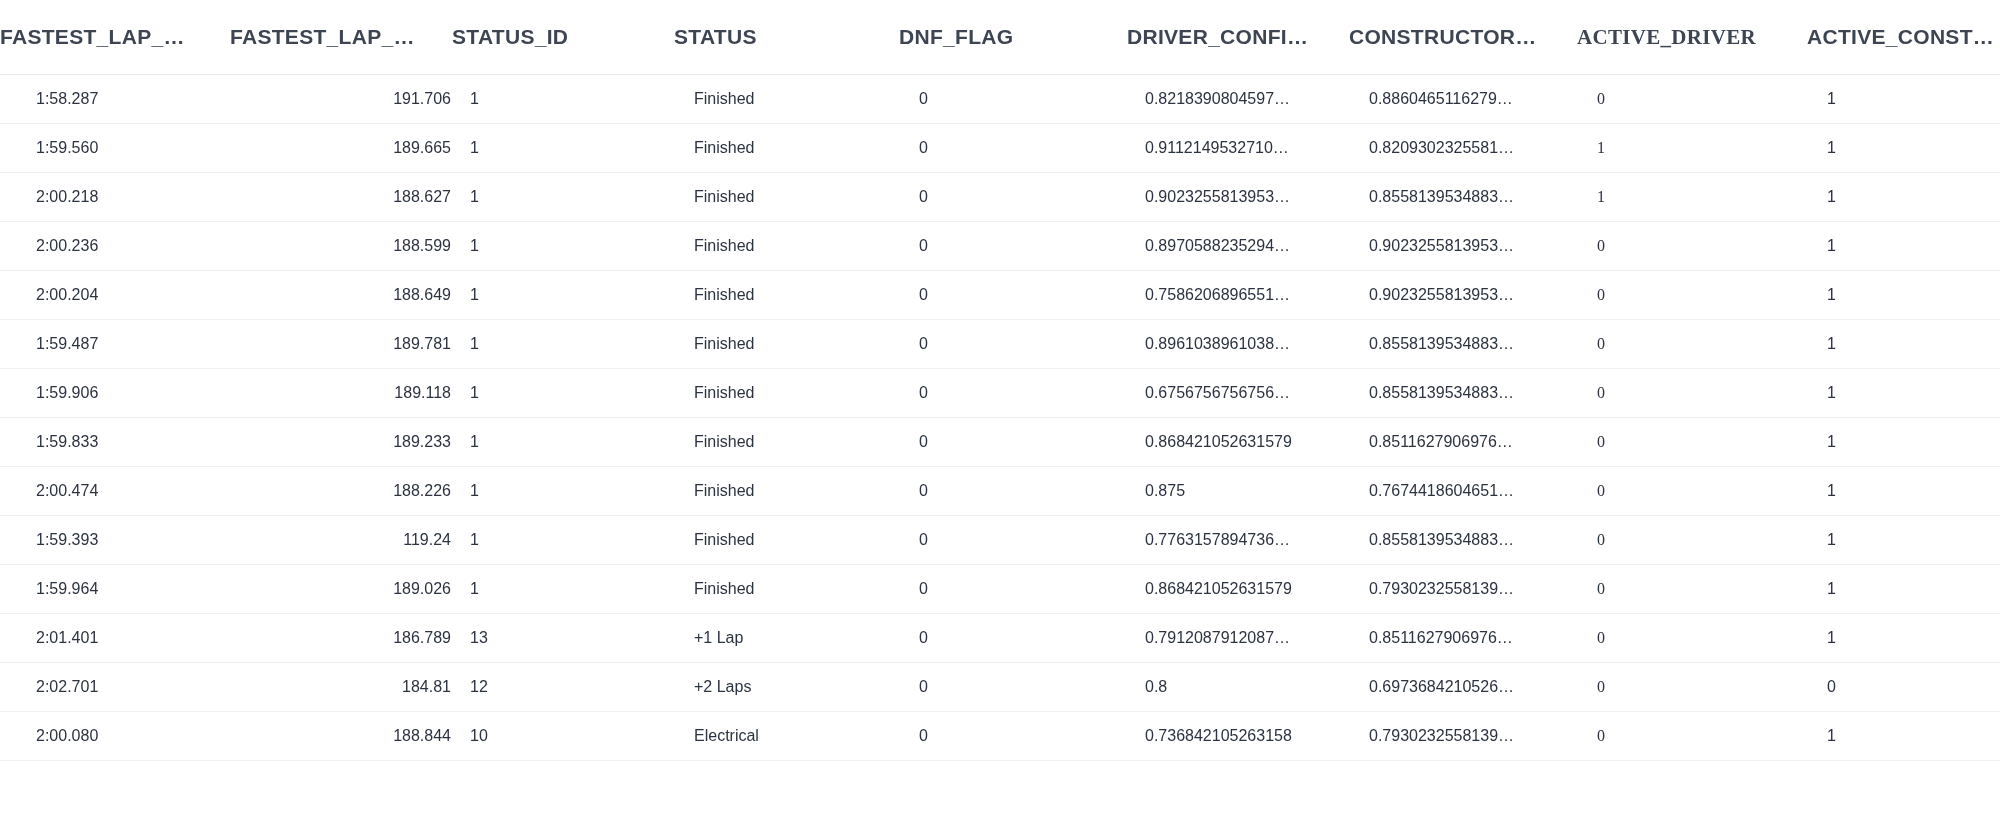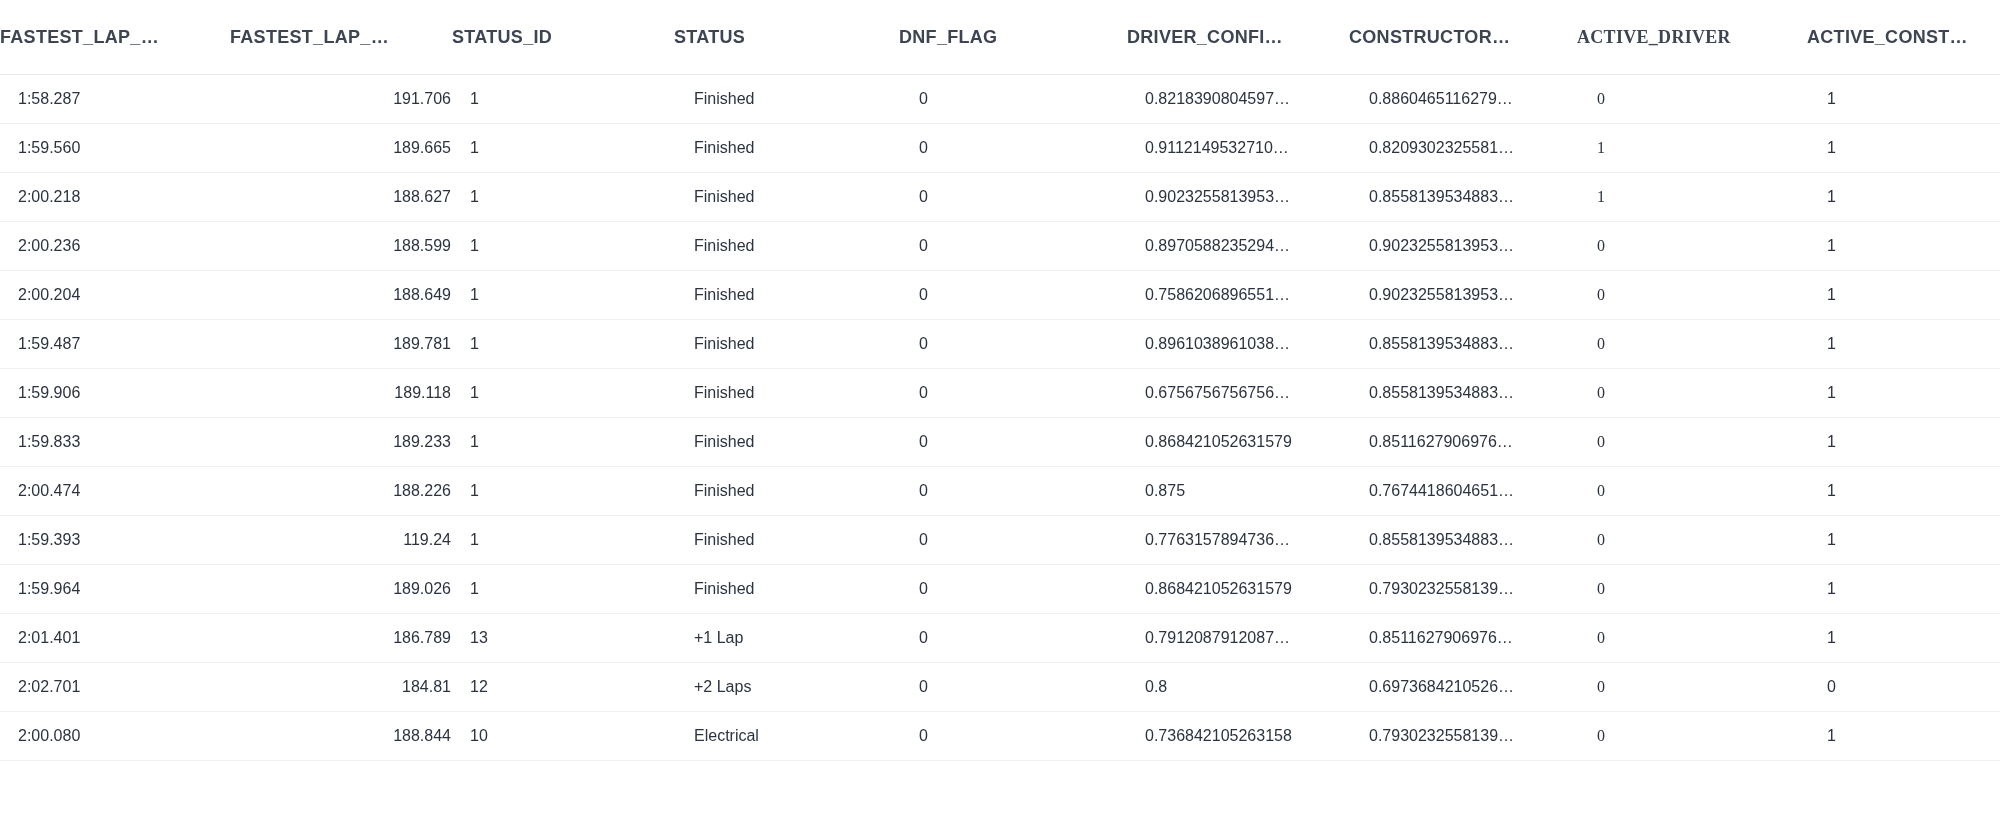--- a/index.html
+++ b/index.html
@@ -22,21 +22,21 @@
     background: #fff;
     position: relative;
   }
   table.data-grid {
     border-collapse: collapse;
     table-layout: fixed;
     width: 2000px;
   }
   table.data-grid th {
     text-align: left;
-    font-size: 18px;
+    font-size: 21px;
     font-weight: 700;
     letter-spacing: 0.3px;
     color: #3d4553;
     padding: 0 0 0 0;
     height: 74px;
     vertical-align: middle;
     border-bottom: 1px solid #e3e6ea;
     background: #ffffff;
     white-space: nowrap;
     overflow: hidden;
@@ -60,21 +60,21 @@
   .c2 { width: 222px; padding-left: 0px; }
   .c3 { width: 225px; padding-left: 0px; }
   .c4 { width: 228px; padding-left: 0px; }
   .c5 { width: 222px; padding-left: 0px; }
   .c6 { width: 228px; padding-left: 0px; }
   .c7 { width: 230px; padding-left: 0px; }
   .c8 { width: 193px; padding-left: 0px; }
 
   
   th.c0 { padding-left: 18px; }
-  td.c0 { padding-left: 18px; }
+  td.c0 { padding-left: 36px; }
   th.c1, td.c1 { padding-left: 20px; text-align: right; }
   th.c2, td.c2 { padding-left: 18px; }
   th.c3, td.c3 { padding-left: 20px; }
   th.c4, td.c4 { padding-left: 20px; }
   th.c5, td.c5 { padding-left: 18px; }
   th.c6, td.c6 { padding-left: 20px; }
   th.c7, td.c7 { padding-left: 20px; font-family: Liberation Serif, serif; }
   th.c8, td.c8 { padding-left: 20px; margin-left: 45px; }
 </style>
 </head>

